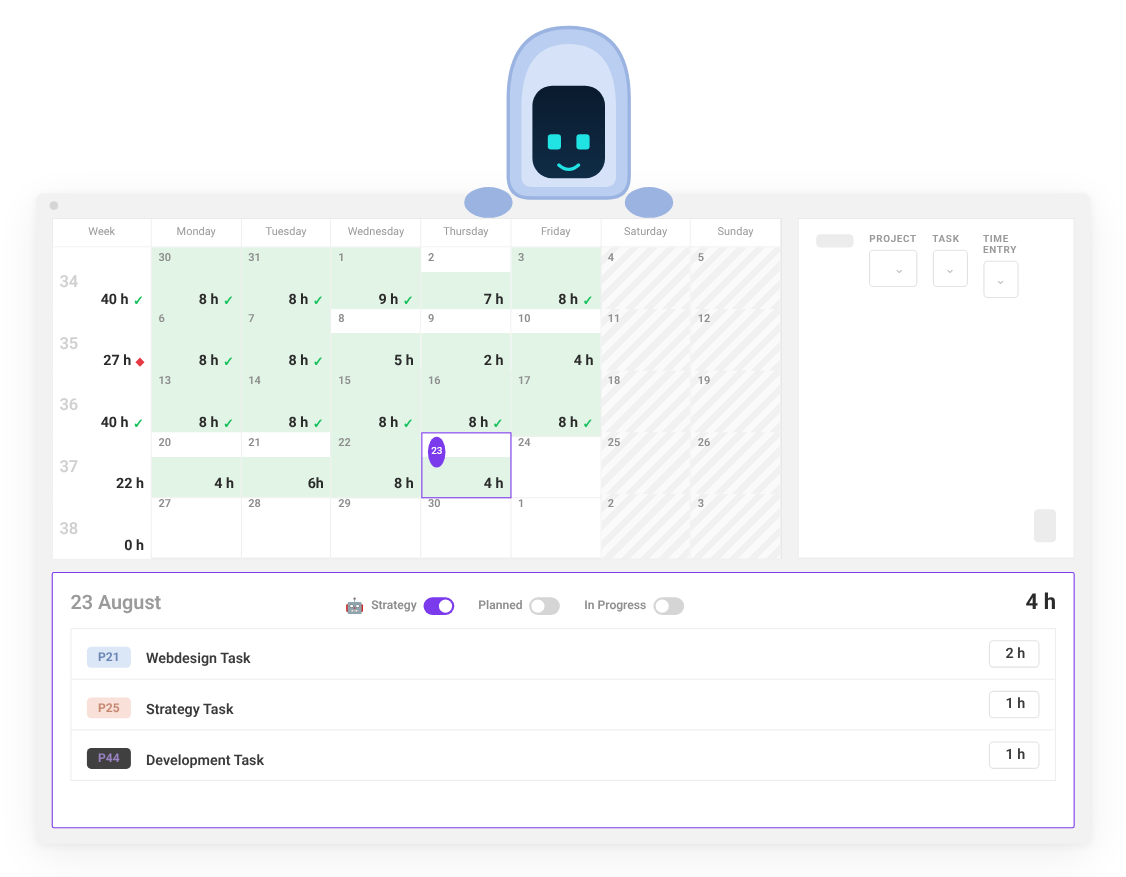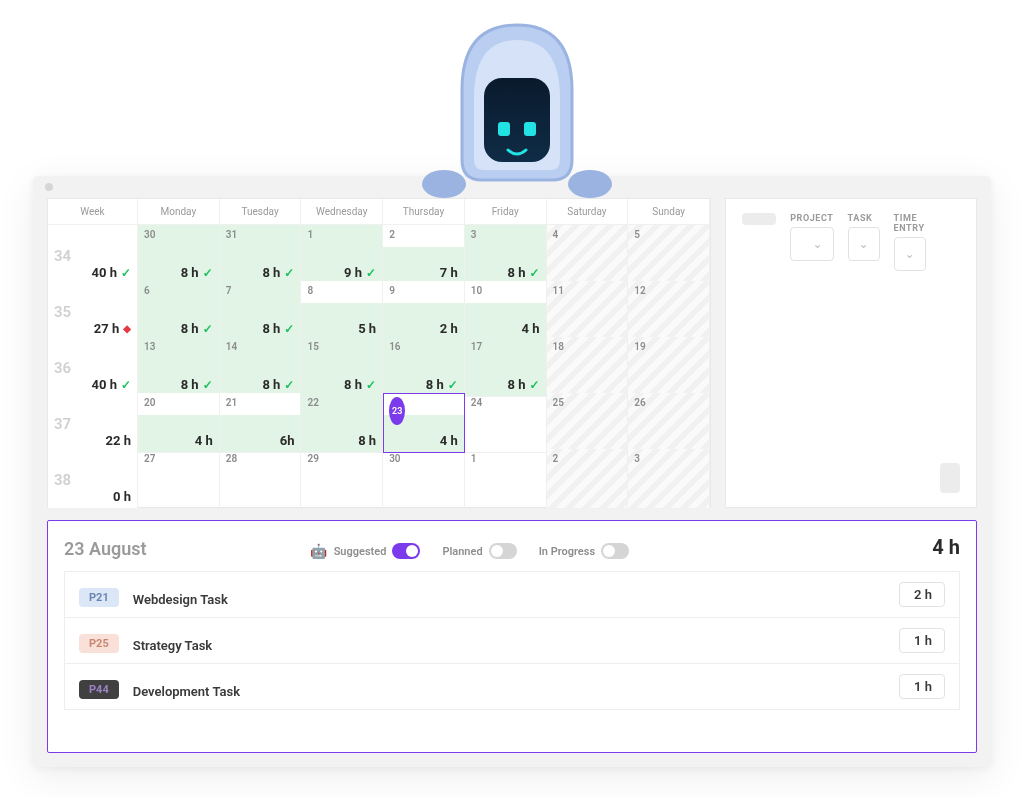--- a/index.html
+++ b/index.html
@@ -498,21 +498,21 @@
         <div class="skeleton-btn"></div>
       </div>
     </div>
 
     <div class="detail">
       <div class="detail-head">
         <span class="detail-date">23 August</span>
         <div class="filters">
           <div class="filter">
             <span class="robot-ico">🤖</span>
-            <span>Suggested</span>
+            <span>Strategy</span>
             <span class="toggle on"></span>
           </div>
           <div class="filter">
             <span>Planned</span>
             <span class="toggle"></span>
           </div>
           <div class="filter">
             <span>In Progress</span>
             <span class="toggle"></span>
           </div>

